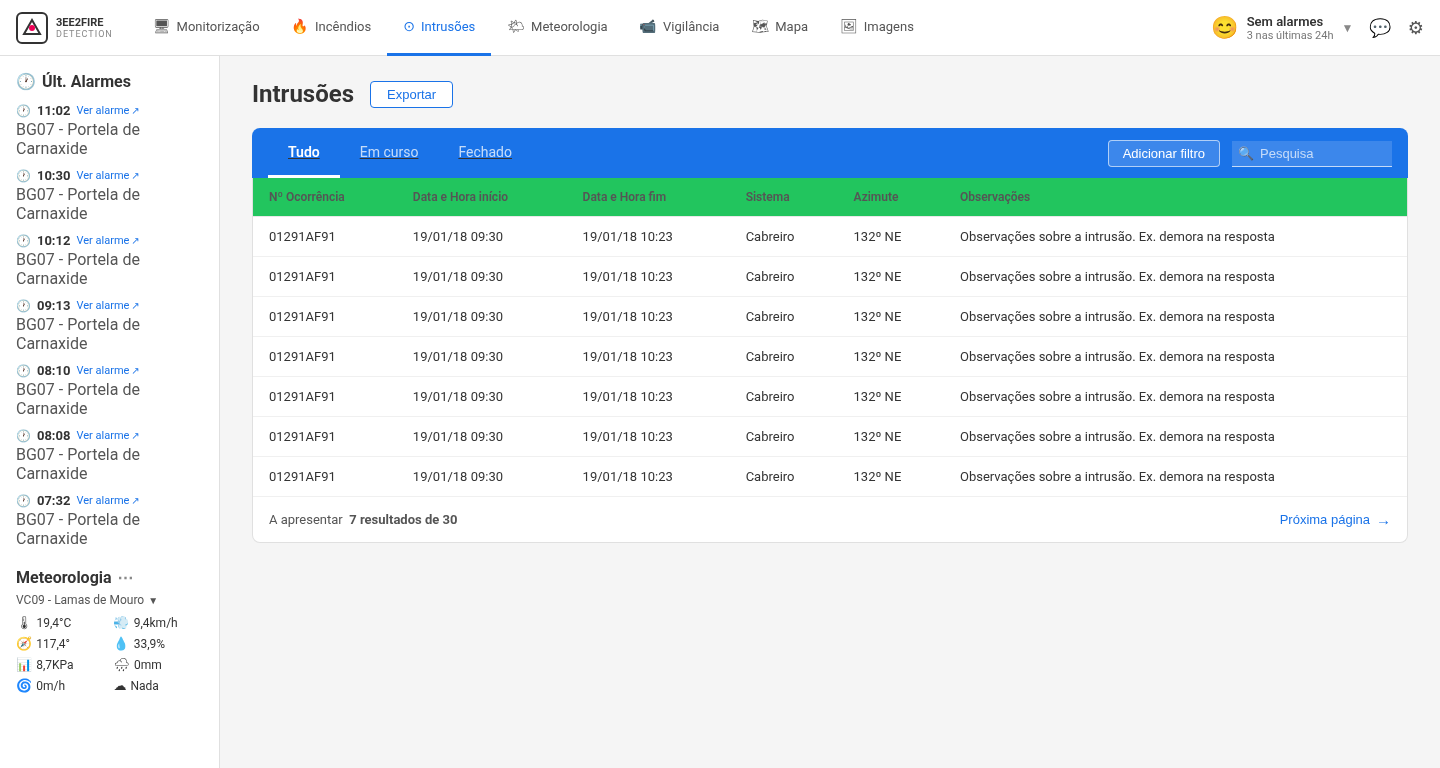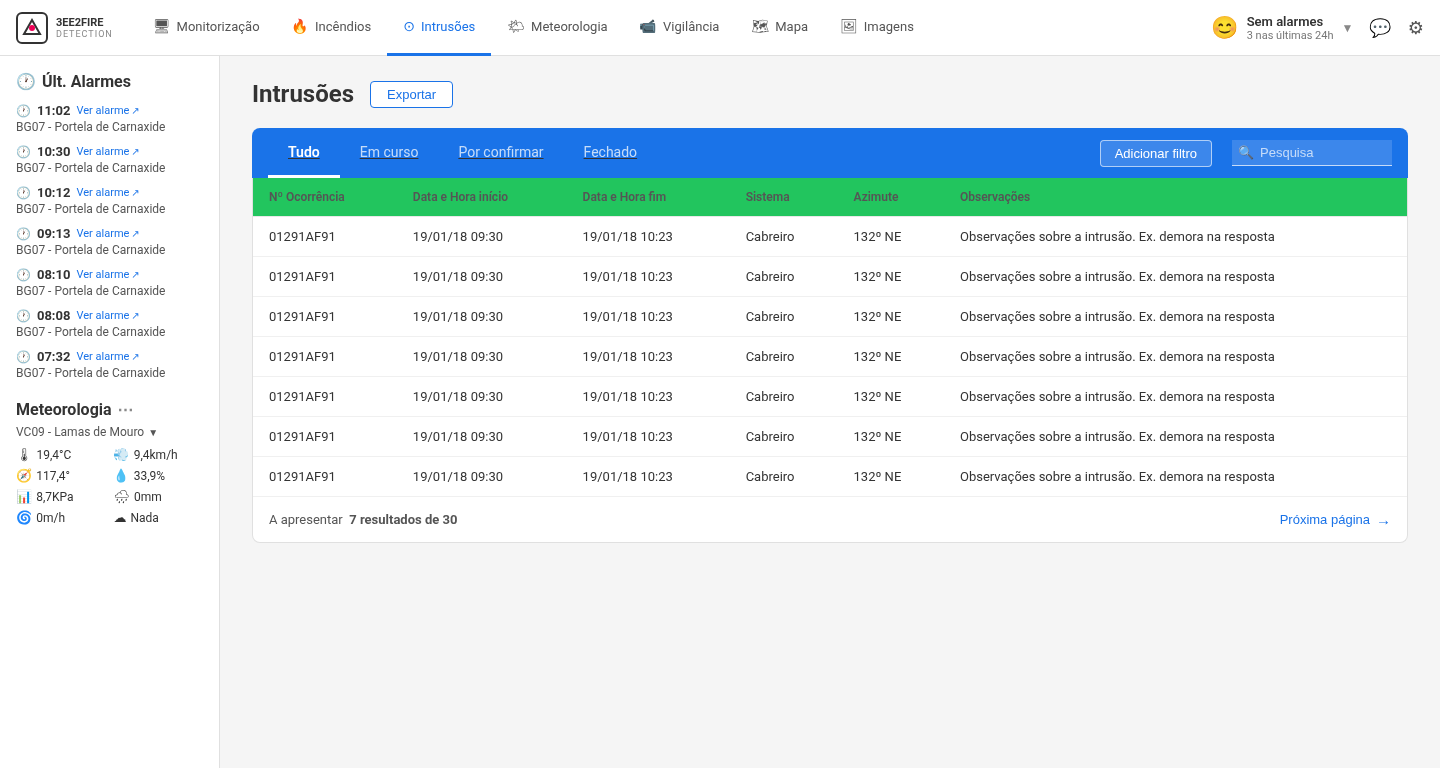--- a/index.html
+++ b/index.html
@@ -61,21 +61,21 @@
       border-right: 1px solid #e0e0e0;
       padding: 16px;
       overflow-y: auto;
       flex-shrink: 0;
     }
     .sidebar-title { font-size: 16px; font-weight: 700; margin-bottom: 12px; display: flex; align-items: center; gap: 6px; }
     .alarm-entry { margin-bottom: 10px; }
     .alarm-time-row { display: flex; align-items: center; gap: 6px; }
     .alarm-time { font-weight: 700; font-size: 13px; color: #333; }
     .alarm-link { font-size: 11px; color: #1a73e8; cursor: pointer; display: flex; align-items: center; gap: 2px; }
-    .alarm-location { font-size: 12px; color: #555; margin-top: 2px; }
+    .alarm-location { font-size: 16px; color: #555; margin-top: 2px; }
 
     .meteo-section { margin-top: 20px; }
     .meteo-title-row { display: flex; align-items: center; gap: 6px; font-size: 16px; font-weight: 700; }
     .meteo-dots { cursor: pointer; color: #888; }
     .meteo-station { font-size: 12px; color: #555; margin: 6px 0; display: flex; align-items: center; gap: 4px; cursor: pointer; }
     .meteo-grid { display: grid; grid-template-columns: 1fr 1fr; gap: 6px 8px; margin-top: 8px; }
     .meteo-cell { display: flex; align-items: center; gap: 4px; font-size: 12px; }
     .meteo-icon { font-size: 13px; }
 
     
@@ -106,21 +106,21 @@
       color: rgba(255,255,255,0.75);
       padding: 0 20px;
       height: 50px;
       display: flex; align-items: center;
       cursor: pointer;
       font-size: 14px;
       border-bottom: 3px solid transparent;
     }
     .filter-tab.active { color: #fff; border-bottom-color: #fff; font-weight: 600; }
 
-    .filter-right { display: flex; align-items: flex-start; gap: 20px; }
+    .filter-right { display: flex; align-items: flex-end; gap: 12px; }
     .add-filter-btn {
       background: rgba(255,255,255,0.15);
       border: 1.5px solid rgba(255,255,255,0.6);
       color: #fff;
       padding: 5px 14px;
       border-radius: 4px;
       cursor: pointer;
       font-size: 13px;
     }
     .search-box {
@@ -354,21 +354,20 @@
   <main class="main">
     <div class="page-header">
       <h1 class="page-title">Intrusões</h1>
       <button class="export-btn">Exportar</button>
     </div>
 
     <div class="filter-bar">
       <div class="filter-tabs" id="filter-tabs">
           <div class="filter-tab active">Tudo</div>
           <div class="filter-tab">Em curso</div>
-          <div class="filter-tab">Por confirmar</div>
           <div class="filter-tab">Fechado</div>
         </div>
       <div class="filter-right">
         <button class="add-filter-btn">Adicionar filtro</button>
         <div class="search-wrap">
           <span class="search-icon">🔍</span>
           <input class="search-box" type="text" placeholder="Pesquisa" style="">
         </div>
       </div>
     </div>

